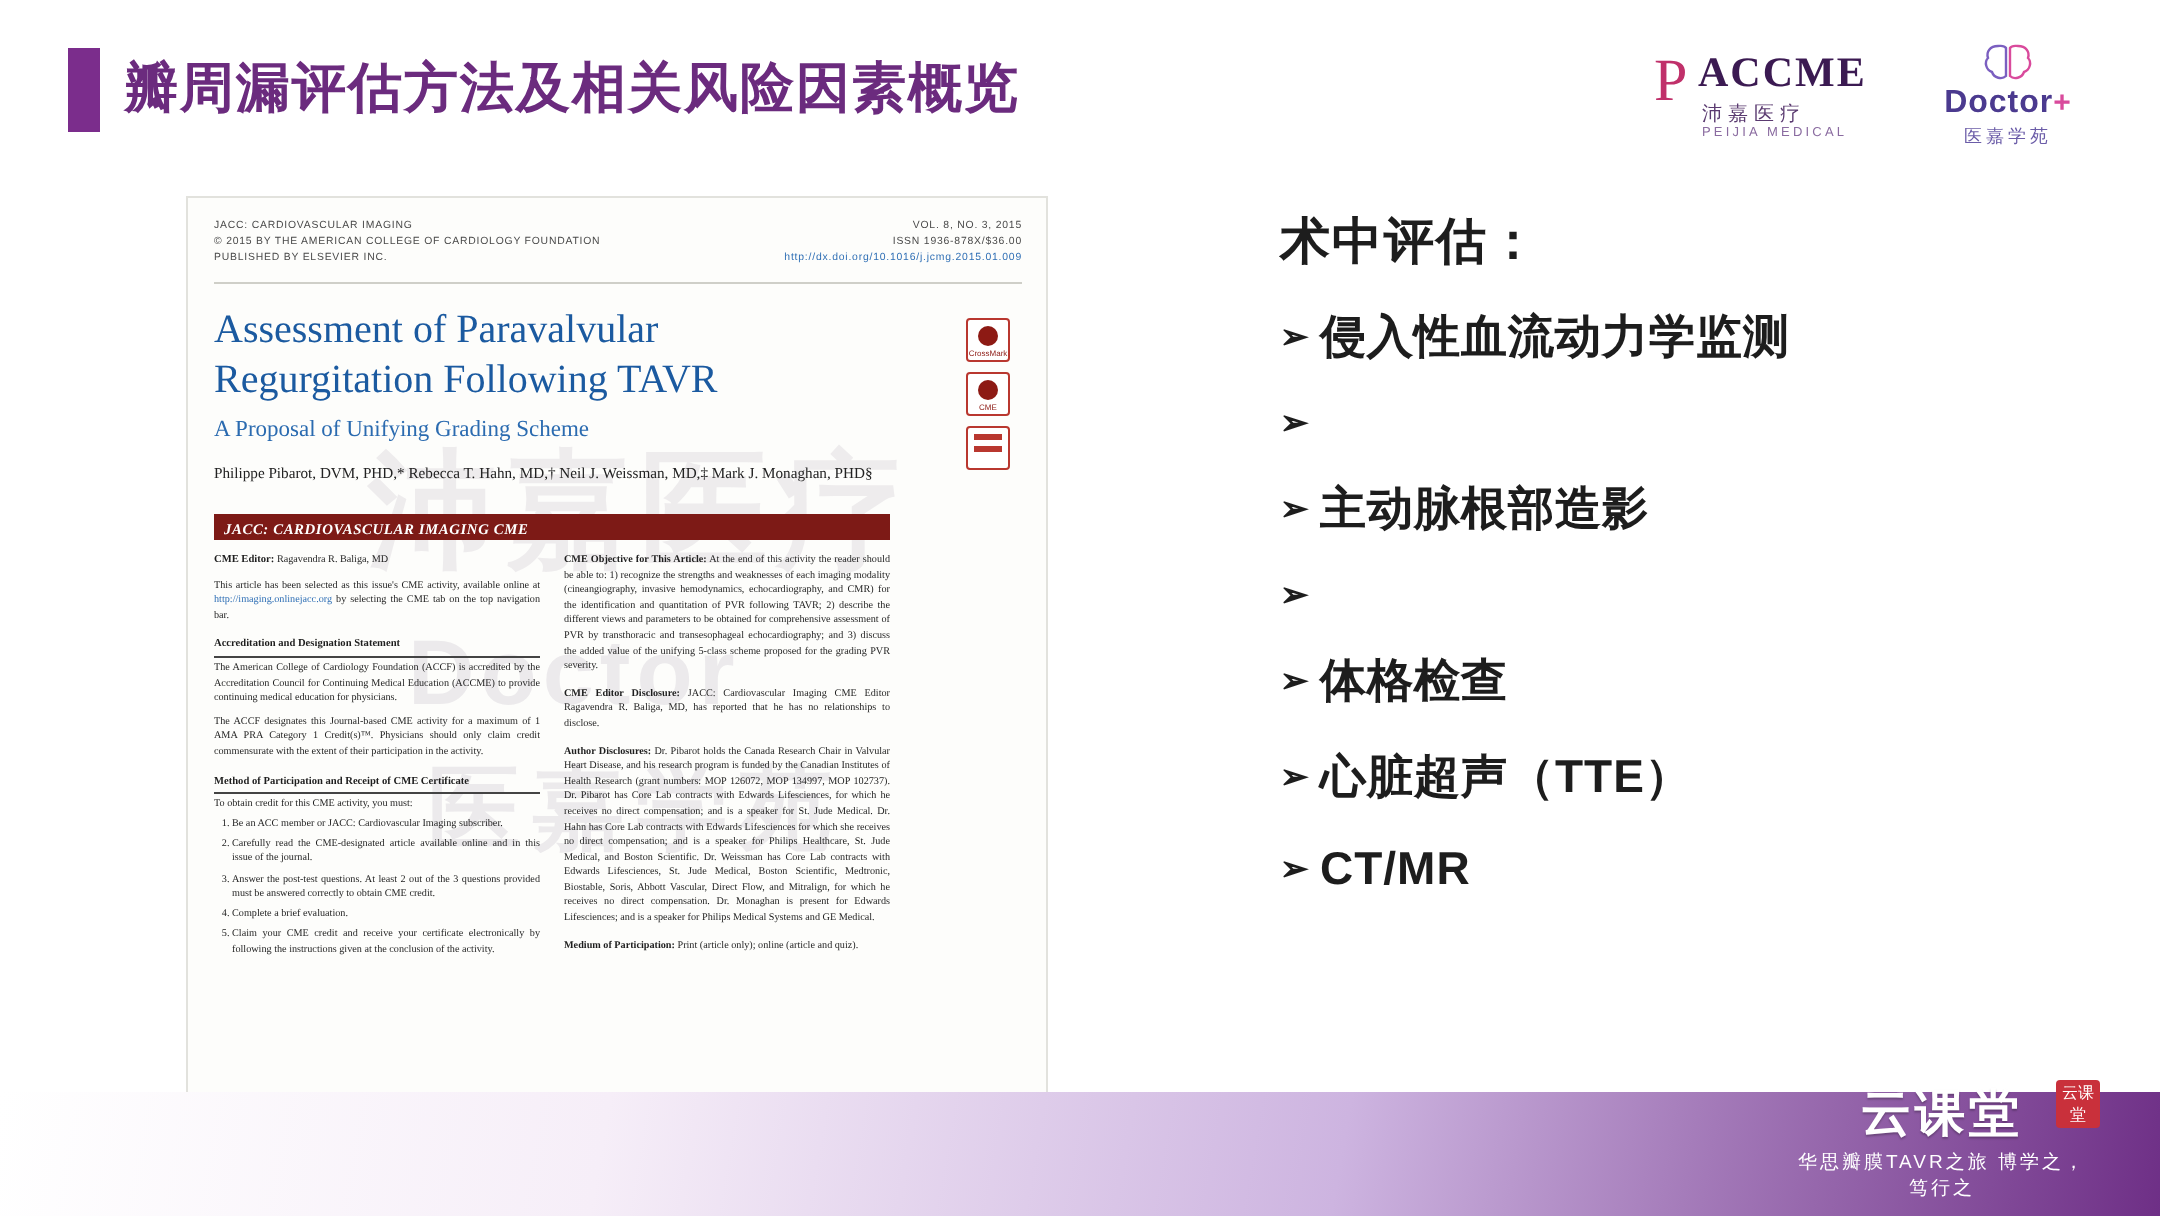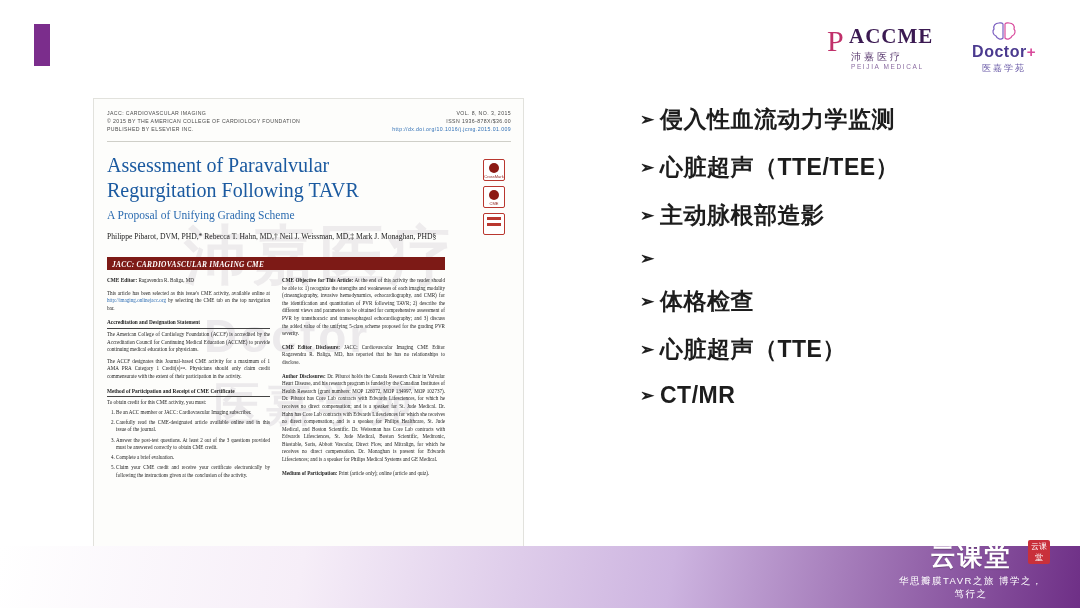--- a/index.html
+++ b/index.html
@@ -337,20 +337,21 @@
     margin-top: 2px;
   }
 </style>
 </head>
 <body>
 
 <div class="slide">
 
   <div class="header">
     <div class="title-bar"></div>
+    <div class="title-text">瓣周漏评估方法及相关风险因素概览</div>
 
     <div class="logo-peijia">
       <span class="pj-mark">P</span>
       <span class="pj-name">ACCME</span>
       <span class="pj-cn">沛嘉医疗</span>
       <span class="pj-en">PEIJIA MEDICAL</span>
     </div>
 
     <div class="logo-doctor">
       <svg class="brain" viewBox="0 0 26 22">
@@ -420,28 +421,28 @@
 
     <div class="colR">
       <p><span style="font-weight:bold;">CME Objective for This Article:</span><span> At the end of this activity the reader should be able to: 1) recognize the strengths and weaknesses of each imaging modality (cineangiography, invasive hemodynamics, echocardiography, and CMR) for the identification and quantitation of PVR following TAVR; 2) describe the different views and parameters to be obtained for comprehensive assessment of PVR by transthoracic and transesophageal echocardiography; and 3) discuss the added value of the unifying 5-class scheme proposed for the grading PVR severity.</span></p>
       <p style="margin-top:6px;"><span style="font-weight:bold;">CME Editor Disclosure:</span><span> JACC: Cardiovascular Imaging CME Editor Ragavendra R. Baliga, MD, has reported that he has no relationships to disclose.</span></p>
       <p style="margin-top:6px;"><span style="font-weight:bold;">Author Disclosures:</span><span> Dr. Pibarot holds the Canada Research Chair in Valvular Heart Disease, and his research program is funded by the Canadian Institutes of Health Research (grant numbers: MOP 126072, MOP 134997, MOP 102737). Dr. Pibarot has Core Lab contracts with Edwards Lifesciences, for which he receives no direct compensation; and is a speaker for St. Jude Medical. Dr. Hahn has Core Lab contracts with Edwards Lifesciences for which she receives no direct compensation; and is a speaker for Philips Healthcare, St. Jude Medical, and Boston Scientific. Dr. Weissman has Core Lab contracts with Edwards Lifesciences, St. Jude Medical, Boston Scientific, Medtronic, Biostable, Soris, Abbott Vascular, Direct Flow, and Mitralign, for which he receives no direct compensation. Dr. Monaghan is present for Edwards Lifesciences; and is a speaker for Philips Medical Systems and GE Medical.</span></p>
       <p style="margin-top:6px;"><span style="font-weight:bold;">Medium of Participation:</span><span> Print (article only); online (article and quiz).</span></p>
     </div>
   </div>
 
   <div class="right">
+    <div class="rhead">术中评估：</div>
 
     <div class="ritem">
       <span class="bullet">➢</span>
       <span>侵入性血流动力学监测</span>
     </div>
     <div class="ritem">
       <span class="bullet">➢</span>
-      <span>心脏超声（TTE/TEE）</span>
     </div>
     <div class="ritem">
       <span class="bullet">➢</span>
       <span>主动脉根部造影</span>
     </div>
     <div class="ritem">
       <span class="bullet">➢</span>
     </div>
 
 

